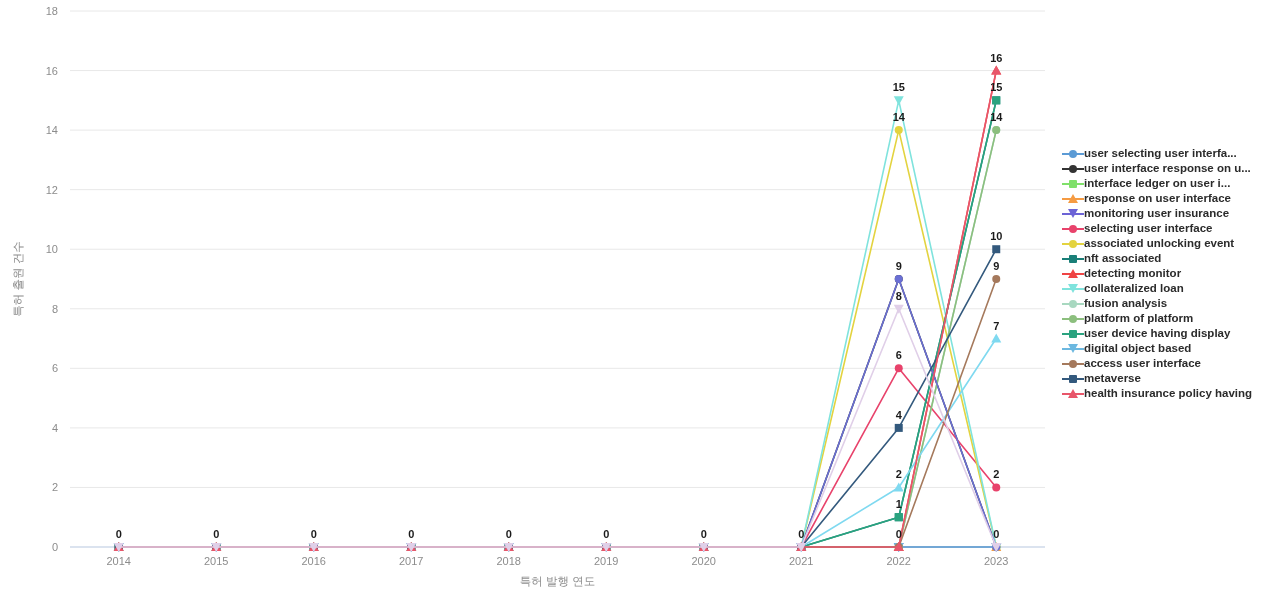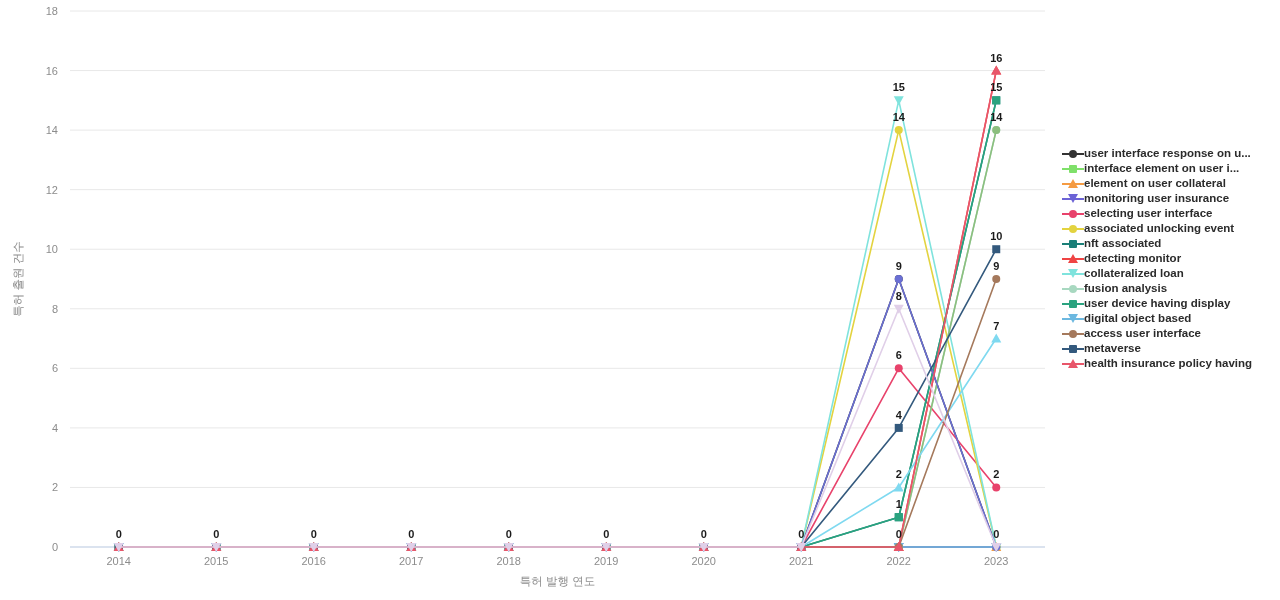--- a/index.html
+++ b/index.html
@@ -425,38 +425,45 @@
         <text x="996.25" y="240.22222222222223" class="pt-label">10</text>
         <text x="996.25" y="121.11111111111109" class="pt-label">14</text>
         <text x="996.25" y="91.33333333333331" class="pt-label">15</text>
         <text x="996.25" y="61.55555555555554" class="pt-label">16</text>
       </svg>
   </div>
 
   <div class="legend" id="legend">
       <div class="legend-row">
         <span class="legend-marker">
+          <span class="lm-line" style="background: rgb(91, 155, 213);"></span>
+          <span class="lm-sym circle" style="background: rgb(91, 155, 213);"></span>
+        </span>
+        <span class="legend-label">user selecting user interfa...</span>
+      </div>
+      <div class="legend-row">
+        <span class="legend-marker">
           <span class="lm-line" style="background: rgb(51, 51, 51);"></span>
           <span class="lm-sym circle" style="background: rgb(51, 51, 51);"></span>
         </span>
         <span class="legend-label">user interface response on u...</span>
       </div>
       <div class="legend-row">
         <span class="legend-marker">
           <span class="lm-line" style="background: rgb(127, 224, 106);"></span>
           <span class="lm-sym square" style="background: rgb(127, 224, 106);"></span>
         </span>
-        <span class="legend-label">interface element on user i...</span>
+        <span class="legend-label">interface ledger on user i...</span>
       </div>
       <div class="legend-row">
         <span class="legend-marker">
           <span class="lm-line" style="background: rgb(245, 155, 66);"></span>
           <span class="lm-sym tri-up" style="border-bottom: 9px solid rgb(245, 155, 66);"></span>
         </span>
-        <span class="legend-label">element on user collateral</span>
+        <span class="legend-label">response on user interface</span>
       </div>
       <div class="legend-row">
         <span class="legend-marker">
           <span class="lm-line" style="background: rgb(108, 99, 214);"></span>
           <span class="lm-sym tri-down" style="border-top: 9px solid rgb(108, 99, 214);"></span>
         </span>
         <span class="legend-label">monitoring user insurance</span>
       </div>
       <div class="legend-row">
         <span class="legend-marker">
@@ -495,20 +502,27 @@
       </div>
       <div class="legend-row">
         <span class="legend-marker">
           <span class="lm-line" style="background: rgb(168, 216, 192);"></span>
           <span class="lm-sym circle" style="background: rgb(168, 216, 192);"></span>
         </span>
         <span class="legend-label">fusion analysis</span>
       </div>
       <div class="legend-row">
         <span class="legend-marker">
+          <span class="lm-line" style="background: rgb(140, 191, 126);"></span>
+          <span class="lm-sym circle" style="background: rgb(140, 191, 126);"></span>
+        </span>
+        <span class="legend-label">platform of platform</span>
+      </div>
+      <div class="legend-row">
+        <span class="legend-marker">
           <span class="lm-line" style="background: rgb(42, 163, 127);"></span>
           <span class="lm-sym square" style="background: rgb(42, 163, 127);"></span>
         </span>
         <span class="legend-label">user device having display</span>
       </div>
       <div class="legend-row">
         <span class="legend-marker">
           <span class="lm-line" style="background: rgb(108, 184, 224);"></span>
           <span class="lm-sym tri-down" style="border-top: 9px solid rgb(108, 184, 224);"></span>
         </span>

